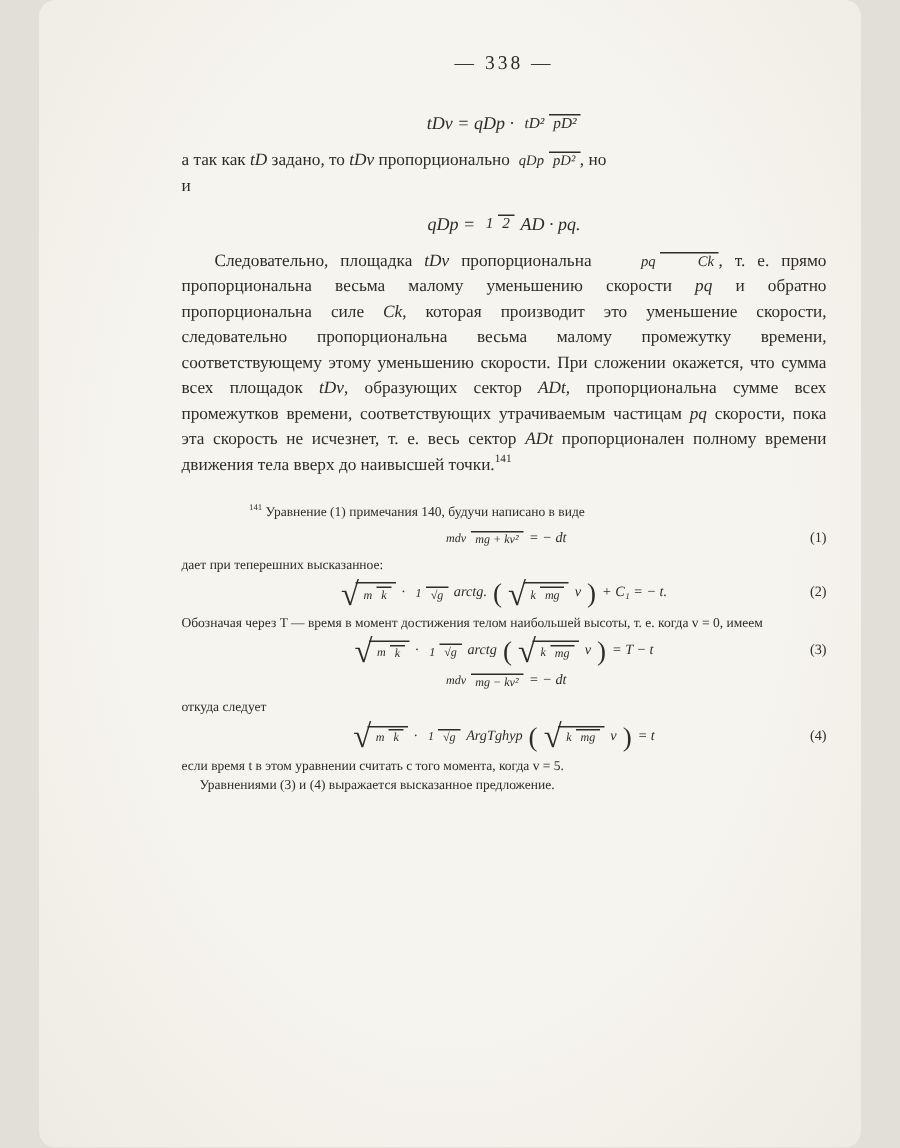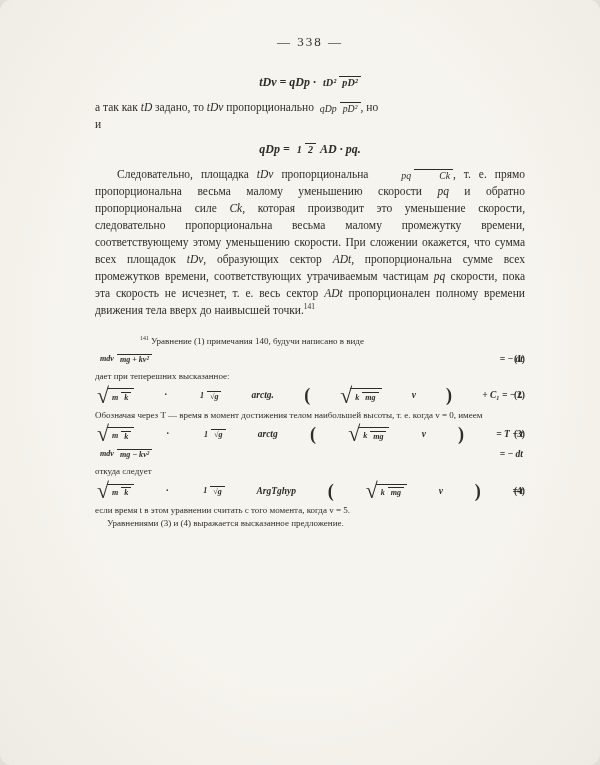--- a/index.html
+++ b/index.html
@@ -2,21 +2,21 @@
 <html><head>
 <meta charset="utf-8">
 <style>
   html, body { margin:0; padding:0; }
   body {
     background:#e2dfd8;
     font-family:"Liberation Serif","DejaVu Serif",serif;
   }
   .page {
     position:relative;
-    width:600px; height:765px;
+    width:548px; height:765px;
     margin:0 auto;
     background:radial-gradient(ellipse at 50% 45%, #f6f4ee 55%, #edebe3 100%);
     color:#2e2c28;
     overflow:hidden;
     border-radius:11px;
   }
   .content { position:absolute; left:95px; top:34px; width:430px; }
   .pagenum { text-align:center; font-size:13px; letter-spacing:2px; margin:0 0 24px 0; }
 
   .maintext { font-size:11.5px; line-height:17px; text-align:justify; }
@@ -30,35 +30,34 @@
   }
   .frac .num { padding:0 3px; }
   .frac .den { border-top:1px solid #2e2c28; padding:0 3px; }
 
   .eqrow {
     position:relative;
     display:flex; justify-content:center; align-items:center;
     font-style:italic;
     margin:8px 0;
     font-size:12px;
-    font-weight:bold;
   }
   .eqrow > span { margin:0 2px; }
   .eqnum { position:absolute; right:0; margin:0 !important; font-style:normal; }
 
   .sqrt { display:inline-flex; align-items:center; }
   .radsym { font-style:normal; font-size:2.3em; line-height:0.75; }
   .radicand { border-top:1px solid #2e2c28; padding:1px 3px 0 2px; margin-left:-2px; }
   .bigp { font-style:normal; font-size:1.9em; line-height:0.8; }
 
   .sup { vertical-align:super; font-size:0.65em; line-height:0;margin-top:32px; }
 
   .footnote { margin-top:16px; font-size:9px; line-height:12.5px; text-align:justify; }
   .footnote p { margin:0; }
-  .footnote .eqrow { margin:5px 0; font-size:9.5px;justify-content:space-between; }
+  .footnote .eqrow { margin:5px 0; font-size:9.5px; }
   .fn-indent { text-indent:45px; }
   .fn-indent2 { text-indent:12px; }
 </style>
 </head>
 <body>
 
 <div class="page">
   <div class="content">
 
     <div class="pagenum">— 338 —</div>

